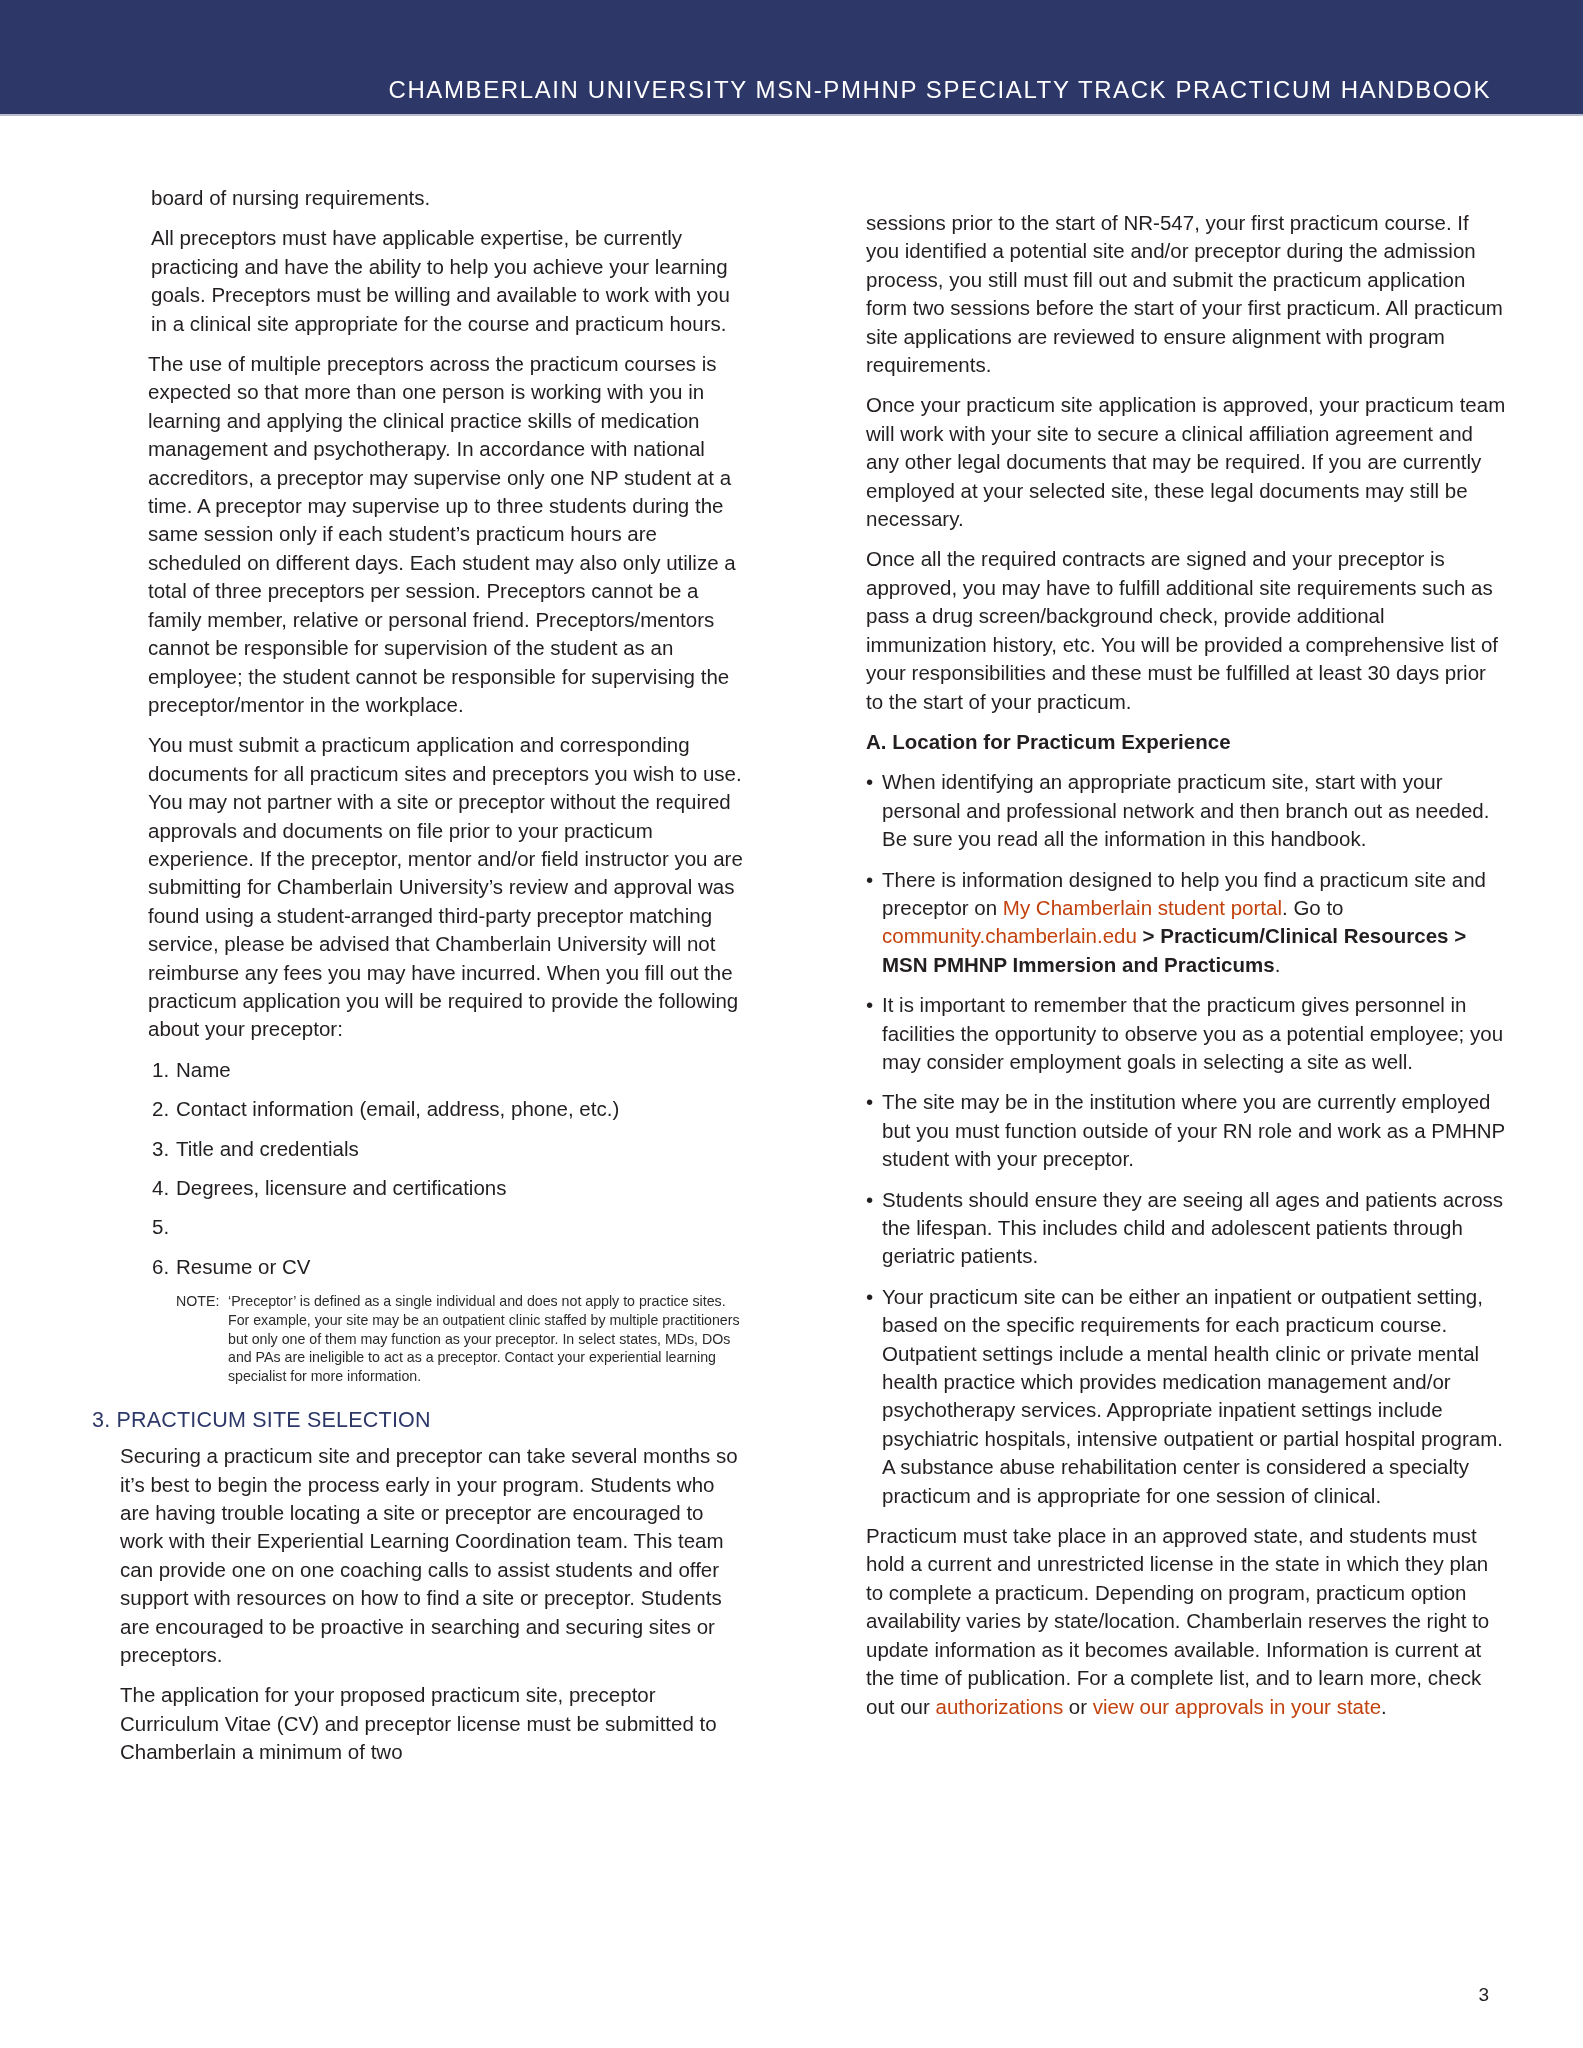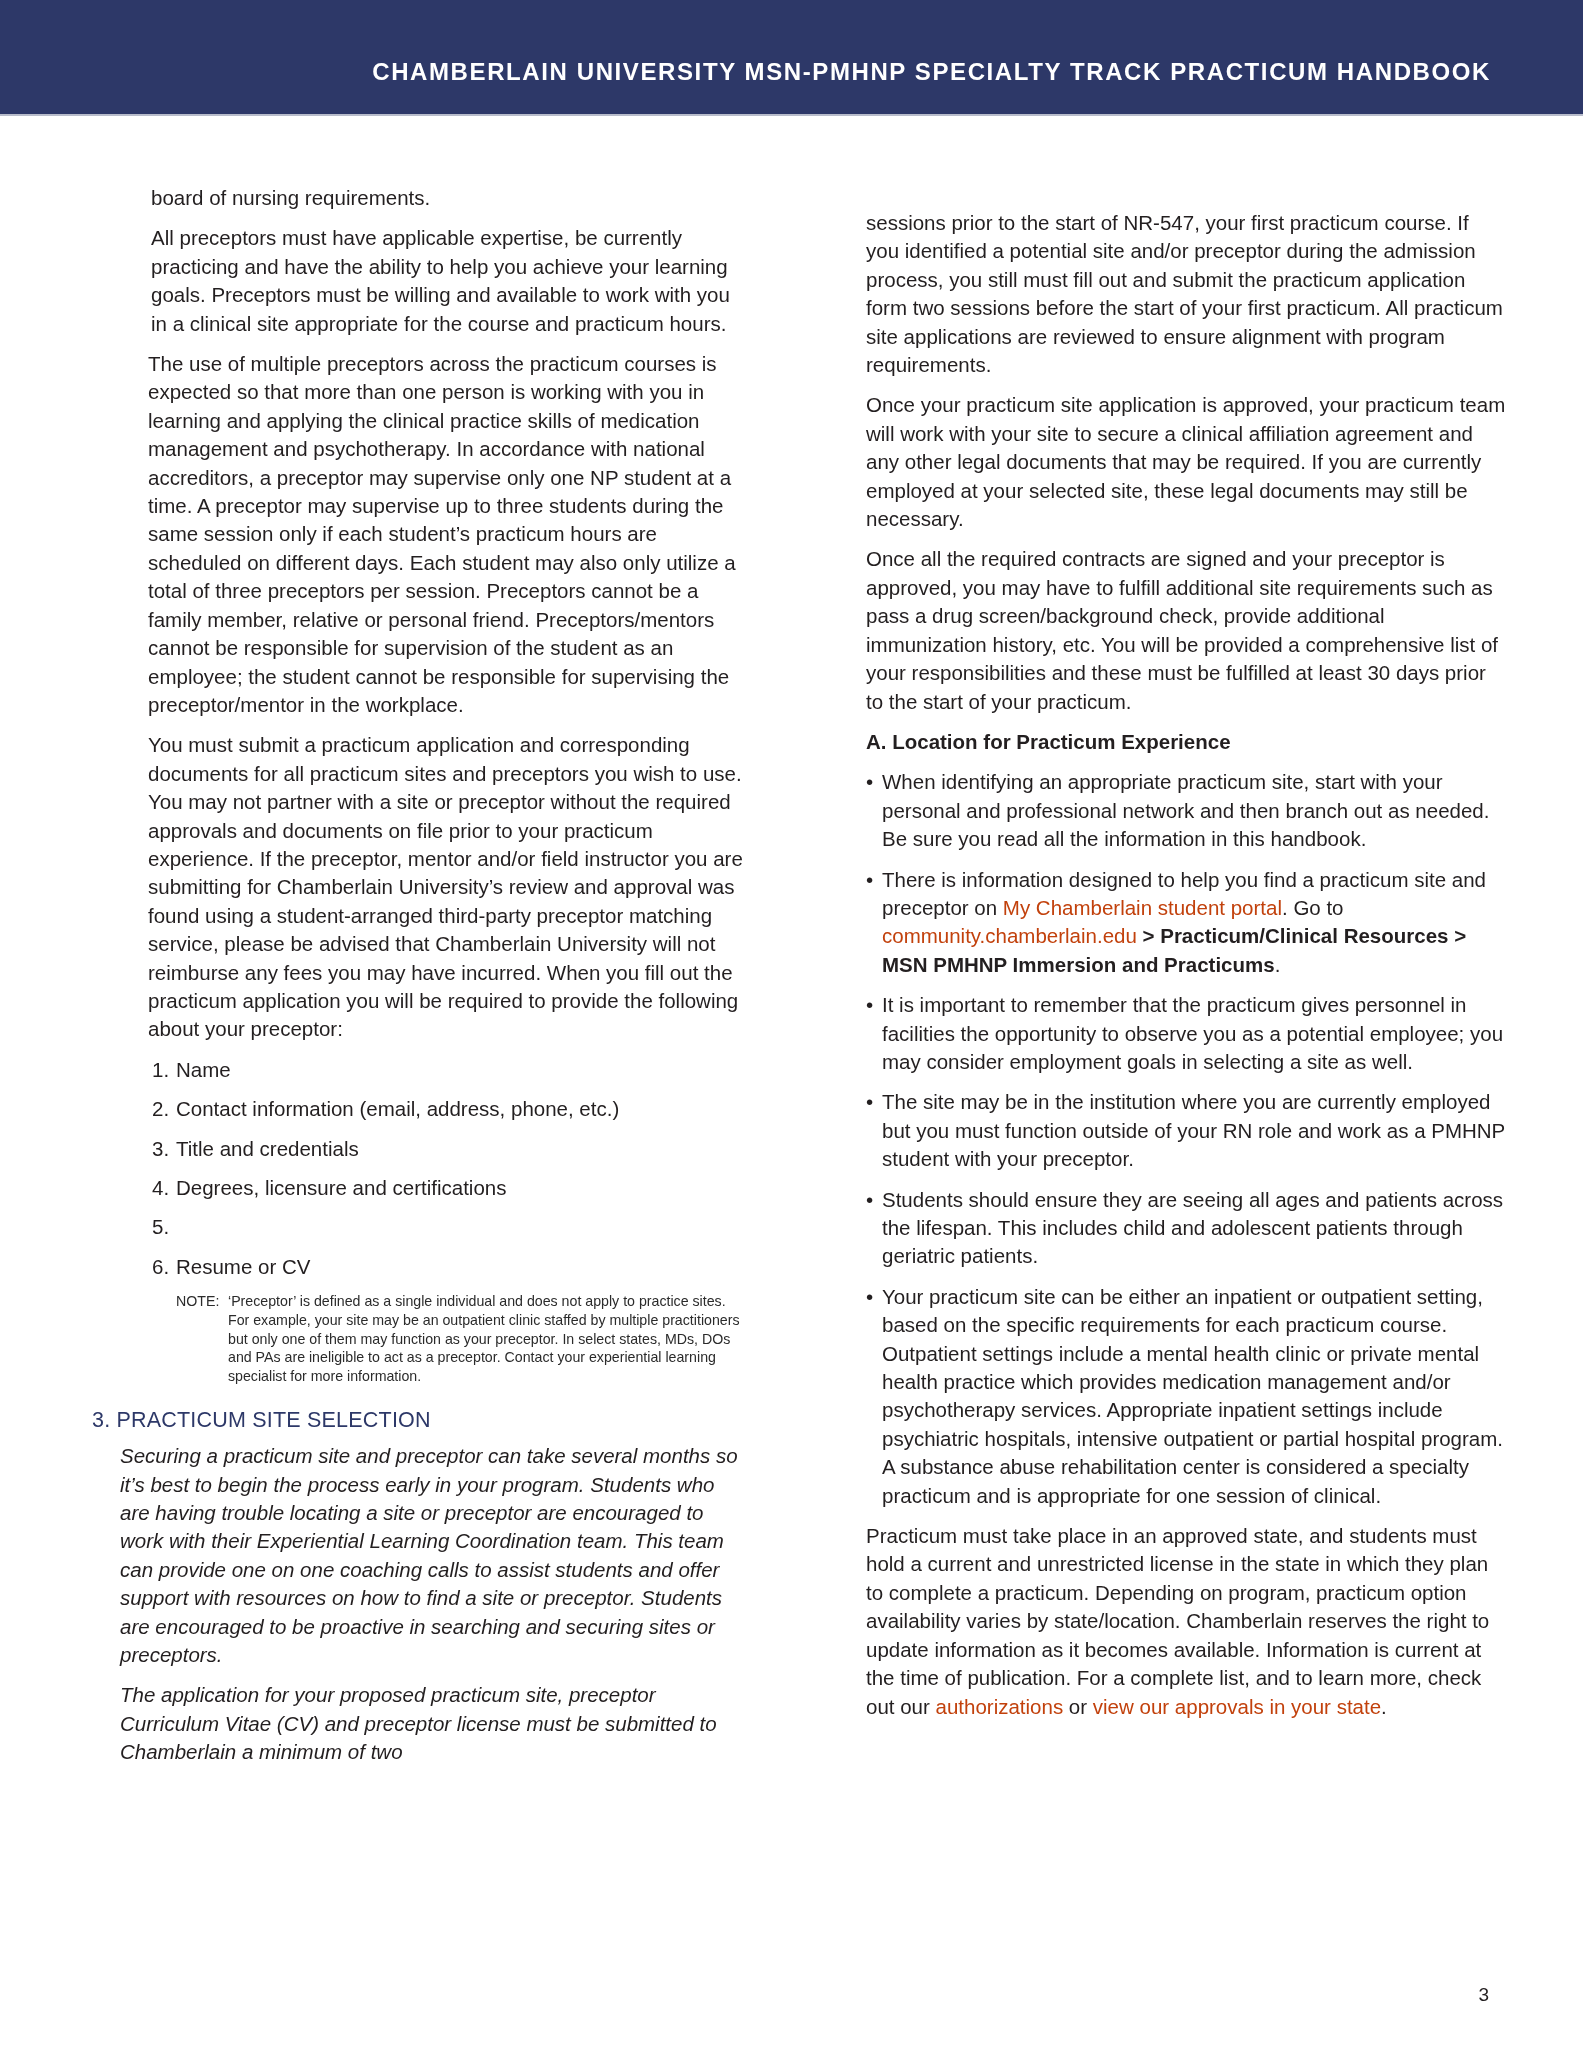--- a/index.html
+++ b/index.html
@@ -5,37 +5,37 @@
   html, body { margin: 0; padding: 0; }
   body {
     width: 1583px; height: 2048px; background: #ffffff; position: relative; overflow: hidden;
     font-family: "Liberation Sans", sans-serif; color: #231f20;
   }
   .header {
     position: absolute; left: 0; top: 0; width: 1583px; height: 114px;
     background: #2d3868; border-bottom: 2px solid #b8bccb;
   }
   .header-title {
-    position: absolute; right: 92px; top: 58px; color: #ffffff;
-    font-size: 24px; letter-spacing: 1.6px; font-weight: bold; white-space: nowrap; margin-left: 24px;
+    position: absolute; right: 92px; top: 76px; color: #ffffff;
+    font-size: 24px; letter-spacing: 1.6px; font-weight: normal; white-space: nowrap; margin-left: 24px;
   }
   .col { position: absolute; font-size: 20.5px; line-height: 28.4px; color: #231f20; }
   .col-left { left: 148px; top: 178px; width: 600px; }
   .col-right { left: 866px; top: 178px; width: 640px; margin-top: 31px; }
   p { margin: 0 0 12px 0; }
   .indent { padding-left: 3px; margin-top: 6px; }
   ol.numlist { list-style: none; margin: 0; padding: 0 0 0 4px; }
   ol.numlist li { display: flex; margin: 0 0 11px 0; }
   ol.numlist li .num { width: 24px; flex: none; }
   .note { display: flex; font-size: 14.2px; line-height: 18.7px; margin: 0 0 20px 4px; color: #2b2b2b; }
   .note-label { flex: none; width: 52px; margin-left: 24px; }
   .section-head {
     color: #2d3868; font-size: 21.5px; margin: 0 0 8px -56px; letter-spacing: 0.2px;
   }
-  .section-body { margin-left: -28px; font-style: italic; }
+  .section-body { margin-left: -28px; }
   .subhead { font-weight: bold; margin: 0 0 12px 0; font-size: 20.5px; }
   ul.bullets { list-style: none; margin: 0; padding: 0; }
   ul.bullets li { display: flex; margin: 0 0 12px 0; }
   ul.bullets li .dot { width: 16px; flex: none; }
   .link { color: #c2410c; font-weight: normal; }
   .bold { font-weight: bold; }
   .page-num { position: absolute; right: 94px; top: 1984px; font-size: 19px; color: #231f20; }
 </style>
 </head>
 <body>

